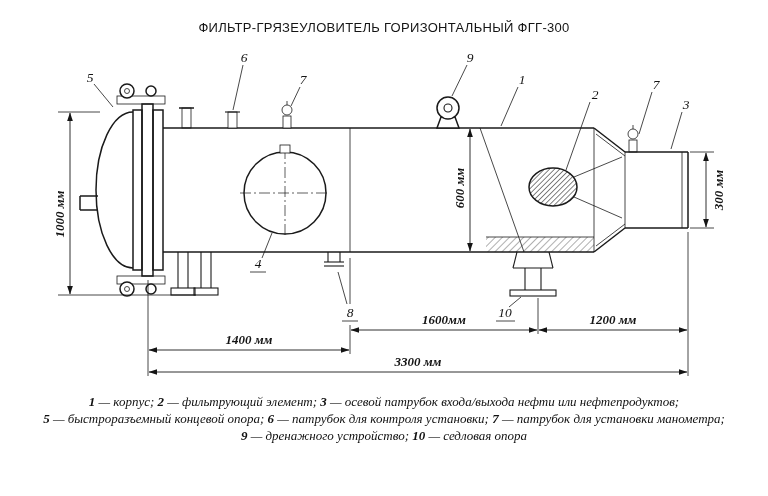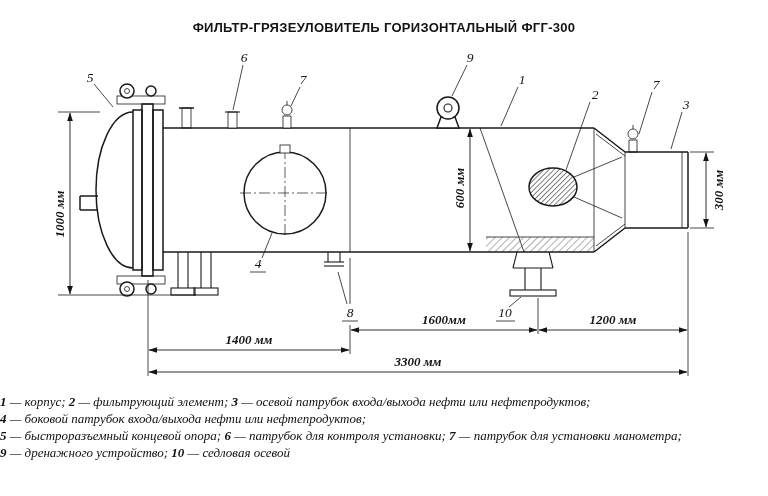--- a/index.html
+++ b/index.html
@@ -1,32 +1,32 @@
 <!DOCTYPE html>
 <html><head>
 <meta charset="utf-8">
 <style>
   * { margin:0; padding:0; box-sizing:border-box; }
   html,body { width:768px; height:496px; }
   body { background:#ffffff; font-family:"Liberation Sans", sans-serif; color:#1a1a1a; }
   .page { position:relative; width:768px; height:496px; background:#fff; overflow:hidden; }
   .title { position:absolute; top:20px; left:0; width:100%; text-align:center;
-           font-weight:bold; font-size:13px; letter-spacing:.3px; color:#141414; }
+           font-weight:normal; font-size:13px; letter-spacing:.3px; color:#141414; }
   svg.draw { position:absolute; top:46px; left:0; stroke-width:1.1; }
   svg.draw line, svg.draw path, svg.draw rect, svg.draw circle, svg.draw ellipse { stroke:#1a1a1a; }
   svg.draw .thick { stroke-width:1.5; }
   svg.draw .thin  { stroke-width:0.8; }
   svg.draw .dim   { stroke-width:0.9; }
   svg.draw .cl    { stroke-width:0.7; stroke-dasharray:11 3 2 3; }
   svg.draw text { stroke:none; fill:#141414; }
   svg.draw .plabel text { font-family:"Liberation Serif", serif; font-style:italic;
                           font-size:13.5px; text-anchor:middle; }
   svg.draw .dtext { font-family:"Liberation Serif", serif; font-style:italic; font-weight:bold;
                     font-size:13px; text-anchor:middle; }
-  .legend { position:absolute; top:393px; left:0; width:100%; 
+  .legend { position:absolute; top:393px; left:0; width:100%; text-align:center;
             font-family:"Liberation Serif", serif; font-style:italic; font-size:13px;
             line-height:17px; color:#101010; }
   .legend .pn { font-weight:bold; }
 </style>
 </head>
 <body>
 
 <div class="page">
 
   <div class="title">ФИЛЬТР-ГРЯЗЕУЛОВИТЕЛЬ ГОРИЗОНТАЛЬНЫЙ ФГГ-300</div>
@@ -213,18 +213,17 @@
       <line class="dim" x1="149" y1="304" x2="349" y2="304" marker-start="url(#arr)" marker-end="url(#arr)"></line>
       <text class="dtext" x="249" y="298">1400 мм</text>
 
       <line class="dim" x1="149" y1="326" x2="687" y2="326" marker-start="url(#arr)" marker-end="url(#arr)"></line>
       <text class="dtext" x="418" y="320">3300 мм</text>
     </g>
   </svg>
 
   <div class="legend">
     <div class="lg-line"><span class="pn">1</span><span class="lt"> — корпус; </span><span class="pn">2</span><span class="lt"> — фильтрующий элемент; </span><span class="pn">3</span><span class="lt"> — осевой патрубок входа/выхода нефти или нефтепродуктов;</span></div>
-    <div class="lg-line"><span class="pn">4</span><span class="lt"> — боковой патрубок входа/выхода нефти или нефтепродуктов;</span></div>
     <div class="lg-line"><span class="pn">5</span><span class="lt"> — быстроразъемный концевой опора; </span><span class="pn">6</span><span class="lt"> — патрубок для контроля установки; </span><span class="pn">7</span><span class="lt"> — патрубок для установки манометра;</span></div>
-    <div class="lg-line"><span class="pn">9</span><span class="lt"> — дренажного устройство; </span><span class="pn">10</span><span class="lt"> — седловая осевой</span></div>
+    <div class="lg-line"><span class="pn">9</span><span class="lt"> — дренажного устройство; </span><span class="pn">10</span><span class="lt"> — седловая опора</span></div>
   </div>
 
 </div>
 
 </body></html>

